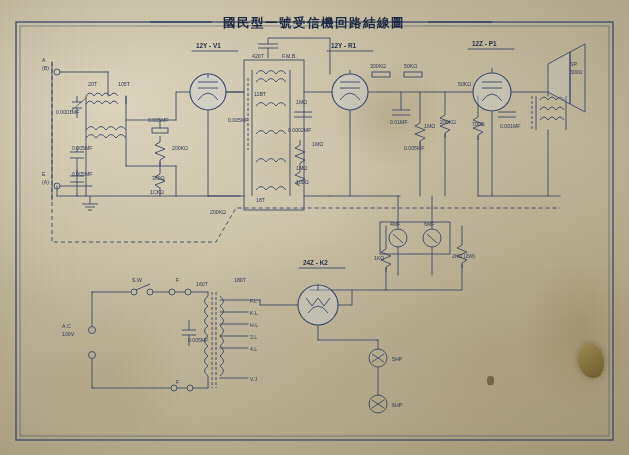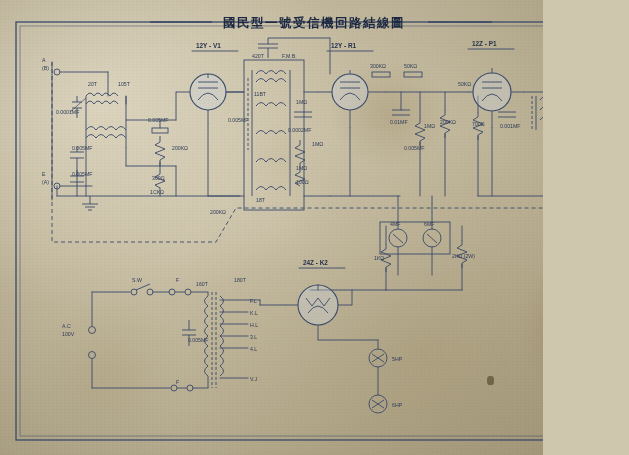--- a/index.html
+++ b/index.html
@@ -2,21 +2,21 @@
 <html><head>
 <meta charset="utf-8">
 <style>
   html,body{margin:0;padding:0;}
   body{
     width:629px;height:455px;overflow:hidden;
     background:#cfc6ae;
     font-family:"Liberation Sans", sans-serif;
   }
   #stage{
-    position:relative;width:543px;height:455px;
+    position:relative;width:629px;height:455px;
     background:
       radial-gradient(ellipse at 18% 22%, rgba(255,250,235,0.40) 0%, rgba(255,250,235,0) 42%),
       radial-gradient(ellipse at 78% 78%, rgba(120,100,60,0.22) 0%, rgba(120,100,60,0) 45%),
       radial-gradient(ellipse at 52% 50%, rgba(210,202,178,0.55) 0%, rgba(176,166,138,0.35) 60%, rgba(150,139,110,0.55) 100%),
       linear-gradient(160deg,#d6cdb4 0%, #cbc1a6 35%, #c2b89c 65%, #b9ae90 100%);
     overflow:hidden;
   }
   
   .stain{position:absolute;border-radius:50%;pointer-events:none;}
   .svgwrap{position:absolute;inset:0;}

